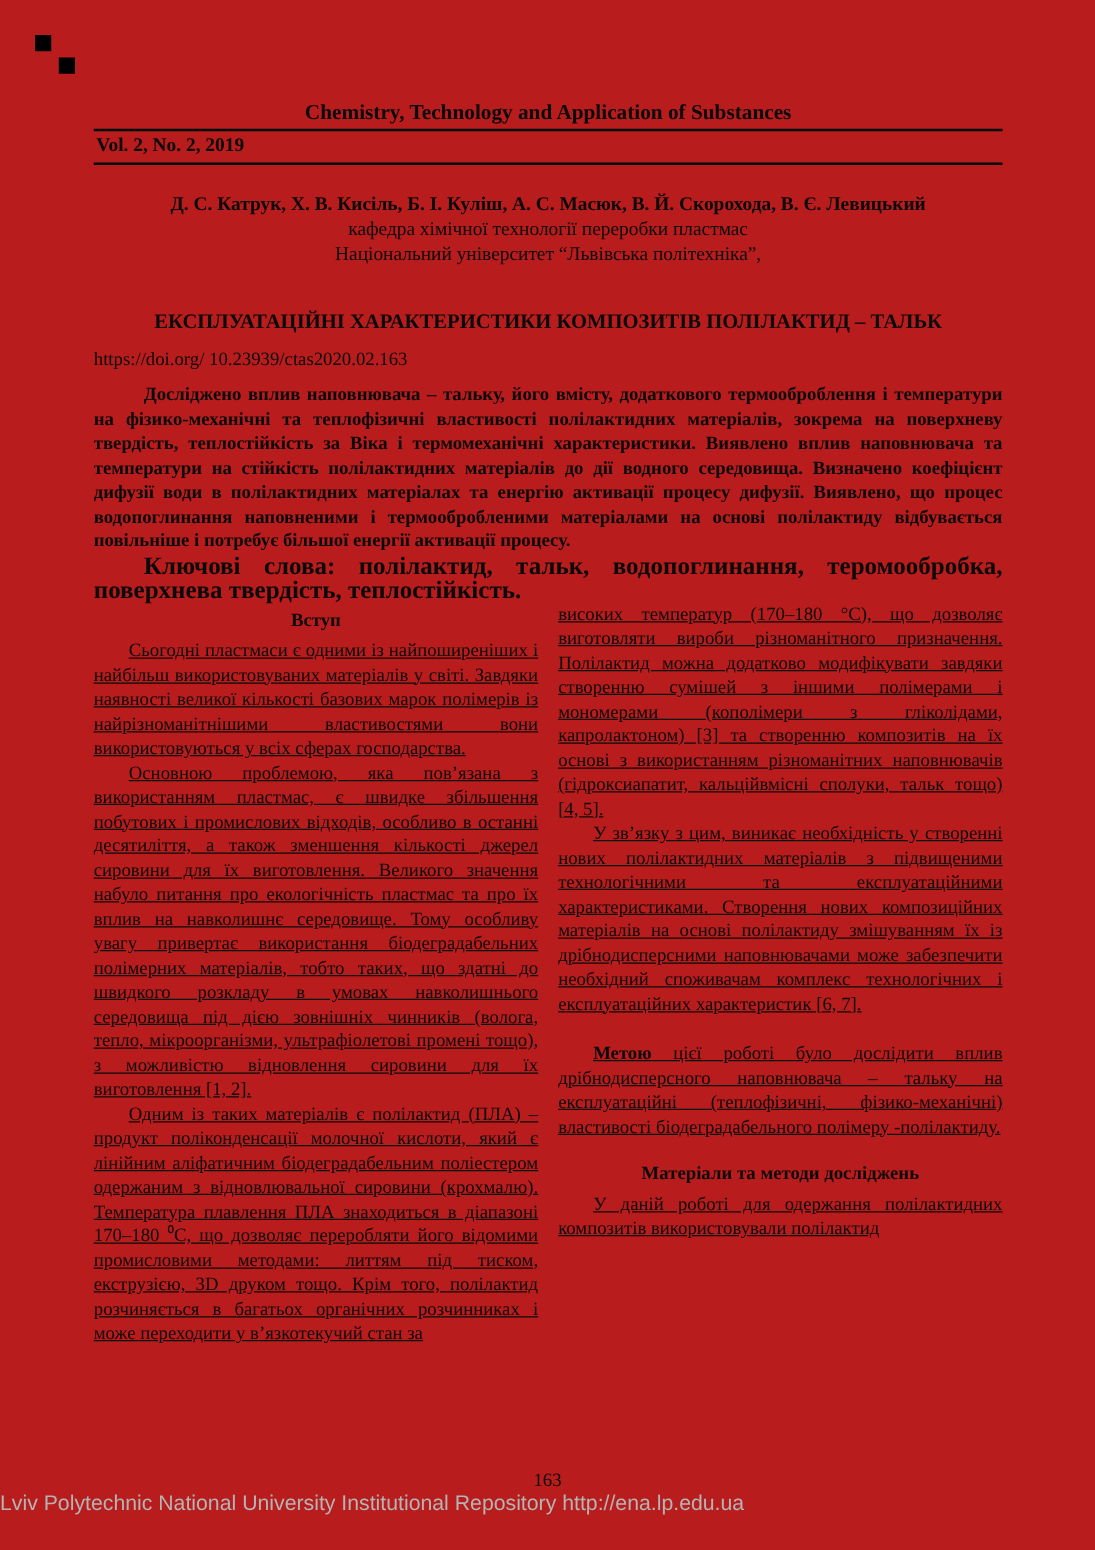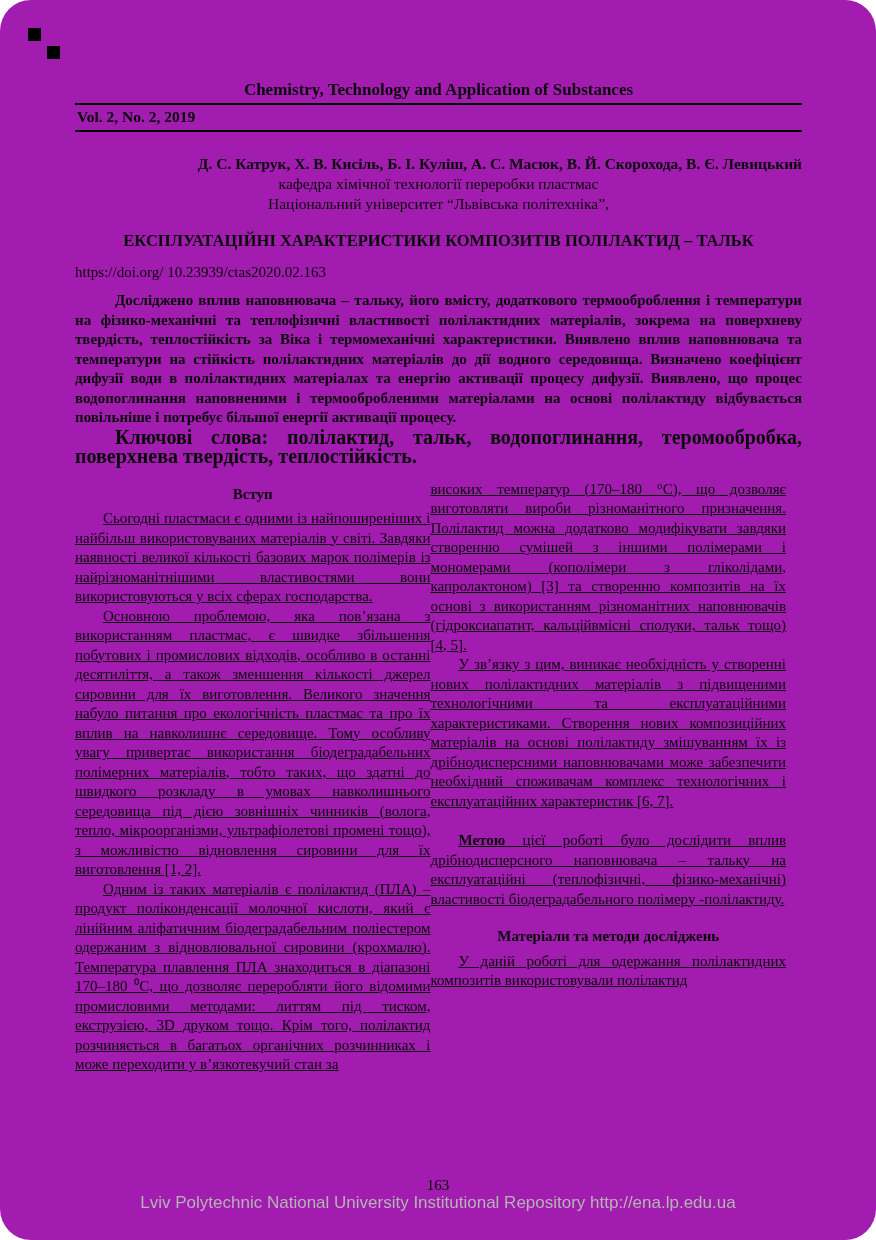--- a/index.html
+++ b/index.html
@@ -4,21 +4,21 @@
 <style>
   * { margin:0; padding:0; box-sizing:border-box; }
   html, body { background:#ffffff; }
   body {
     width:876px; height:1240px;
     position:relative;
     font-family:"Liberation Serif", serif;
     color:#0a0a0a;
     overflow:hidden;
   }
-  .page { position:absolute; inset:0; background:#a21caf;border-radius:31px; }
+  .page { position:absolute; inset:0; background:#b91c1c; }
 
   .reg-mark { position:absolute; background:#000; width:13px; height:13px; }
   .reg-mark.m1 { left:28px; top:28px; }
   .reg-mark.m2 { left:47px; top:46px; }
 
   .content { position:absolute; left:75px; top:0; width:727px; }
 
   .journal-header {
     margin-top:80px;
     text-align:center;
@@ -27,29 +27,29 @@
   }
   .rule { border-bottom:2px solid #000; margin-top:3px; }
   .vol-line {
     font-weight:bold;
     font-size:15.5px;
     padding:3px 0 1px 2px;
   }
 
   .authors {
     margin-top:22px;
-    text-align:right;
+    text-align:center;
     font-weight:bold;
     font-size:15.5px;
     line-height:20px;
   }
   .affil { text-align:center; font-size:15.5px; line-height:20px; }
 
   .title {
-    margin-top:16px;
+    margin-top:32px;
     text-align:center;
     font-weight:bold;
     font-size:16.5px;
     line-height:21px;
   }
   .doi { margin-top:12px; font-size:15px; line-height:19px; }
 
   .abstract {
     margin-top:9px;
     font-weight:bold;
@@ -59,21 +59,21 @@
     text-indent:40px;
   }
   .keywords {
     font-weight:bold;
     font-size:20px;
     line-height:19.5px;
     text-align:justify;
     text-indent:40px;
   }
 
-  .columns { display:flex; margin-top:13px; }
+  .columns { display:flex; gap:16px; }
   .col {
     width:355.5px;
     font-size:15px;
     line-height:19.5px;
     text-align:justify;
   }
   .sec-heading {
     text-align:center;
     font-weight:bold;
     font-size:15px;
@@ -87,21 +87,20 @@
   .page-number {
     position:absolute;
     top:1148px; left:0; width:876px;
     text-align:center;
     font-size:15px;
     margin-top:29px;
   }
   .footer {
     position:absolute;
     top:1193px; left:0; width:876px;
-    text-align:center;
     font-family:"Liberation Sans", sans-serif;
     font-size:17px;
     color:#b4b4b4;
   }
 </style>
 </head>
 <body>
 
 <div class="page">
 

